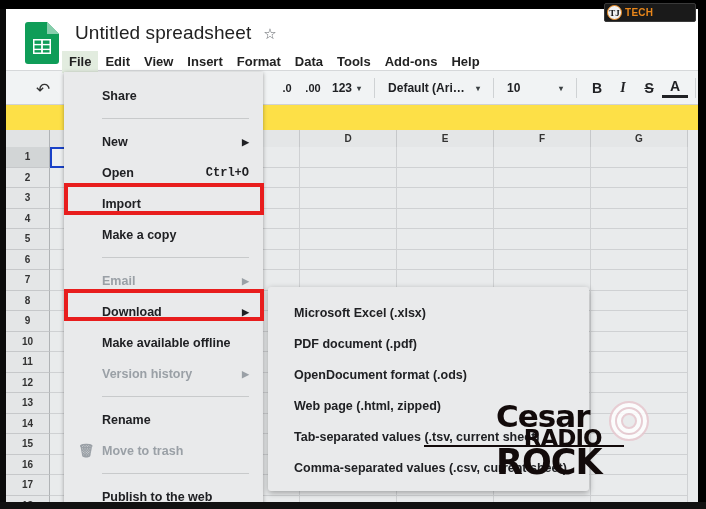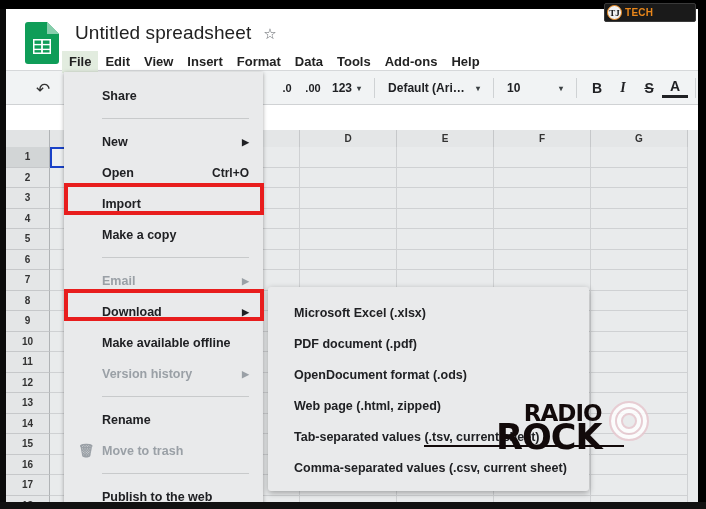--- a/index.html
+++ b/index.html
@@ -5,21 +5,21 @@
   * { box-sizing: border-box; margin: 0; padding: 0; }
   html, body {
     width: 706px; height: 509px;
     font-family: "Liberation Sans", sans-serif;
     background: #000;
     overflow: hidden;
   }
   #app {
     position: relative;
     width: 706px; height: 509px;
-    background: #ffffff;
+    background: #fde047;
     overflow: hidden;
   }
 
   
   .bezel-top {
     position: absolute; left: 0; top: 0; width: 706px; height: 9px;
     background: #000000; z-index: 60;
   }
   .bezel-left {
     position: absolute; left: 0; top: 0; width: 6px; height: 509px;
@@ -199,21 +199,21 @@
     position: relative;
     height: 31px;
     display: flex; align-items: center;
     padding-left: 38px; padding-right: 14px;
     font-size: 12.5px; font-weight: bold; color: #202124;
     cursor: default;
     white-space: nowrap;
   }
   .mi.disabled { color: #9aa0a6; }
   .mi .shortcut {
-    margin-left: auto; font-size: 12px; font-weight: bold; color: #202124;
+    margin-left: auto; font-size: 12px; font-weight: bold; color: #202124; font-family: Liberation Mono, monospace;
   }
   .mi .arrow {
     margin-left: auto; font-size: 9px; color: #202124;
   }
   .mi.disabled .arrow { color: #9aa0a6; }
   .mi .trash-icon {
     position: absolute; left: 14px; top: 8px;
     font-size: 13px; color: #9aa0a6;
   }
   .mi-sep {
@@ -613,17 +613,18 @@
       <div class="smi">PDF document (.pdf)</div>
       <div class="smi">OpenDocument format (.ods)</div>
       <div class="smi">Web page (.html, zipped)</div>
       <div class="smi">Tab-separated values (.tsv, current sheet)</div>
       <div class="smi">Comma-separated values (.csv, current sheet)</div>
     </div>
 
   <div class="watermark">
     <div class="wm-rule"></div>
     <div class="wm-fp"></div>
+    <div class="wm-l1">Cesar</div>
     <div class="wm-l2">RADIO</div>
     <div class="wm-l3">ROCK</div>
   </div>
 
 </div>
 
 </body></html>

